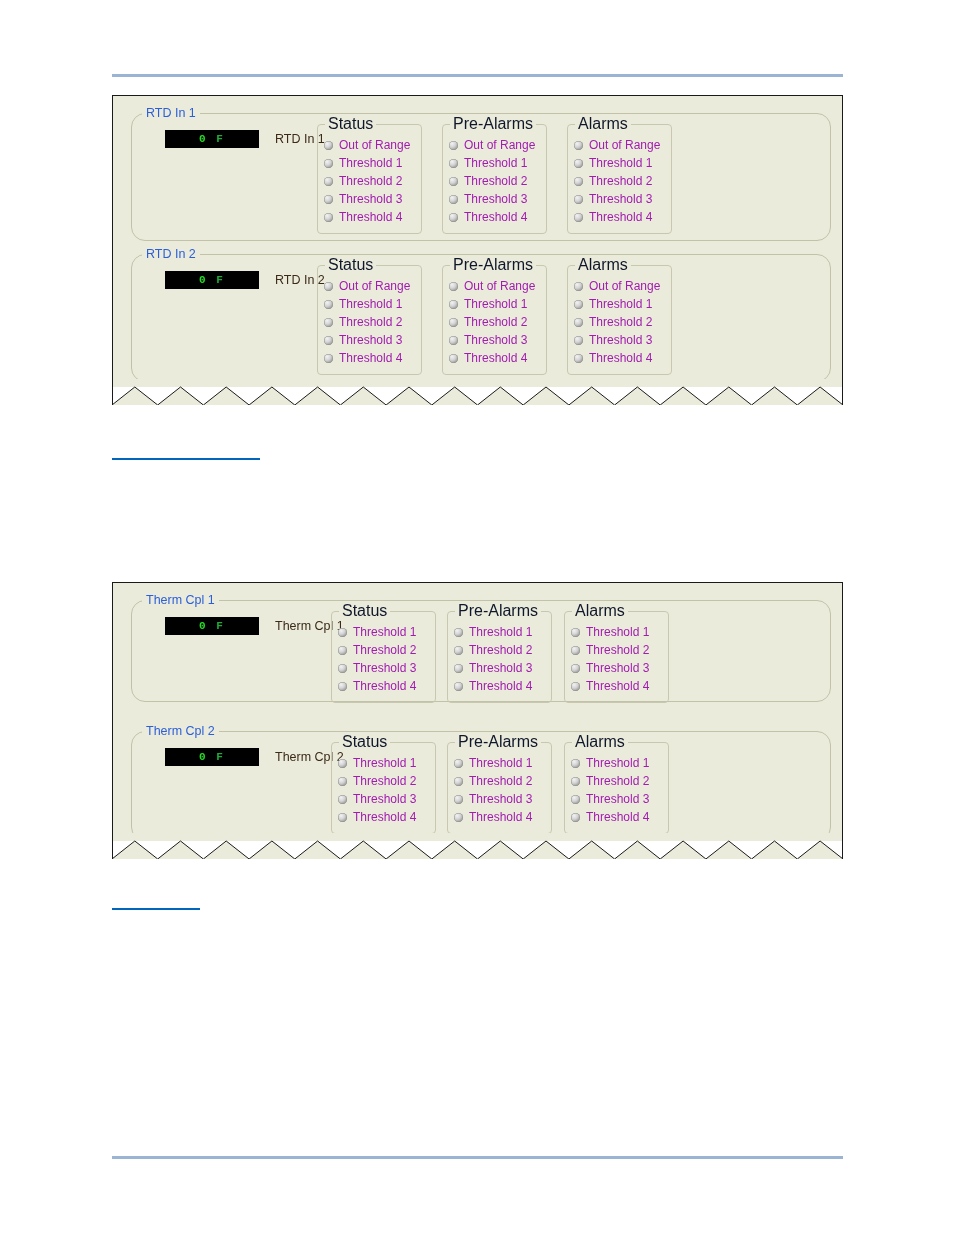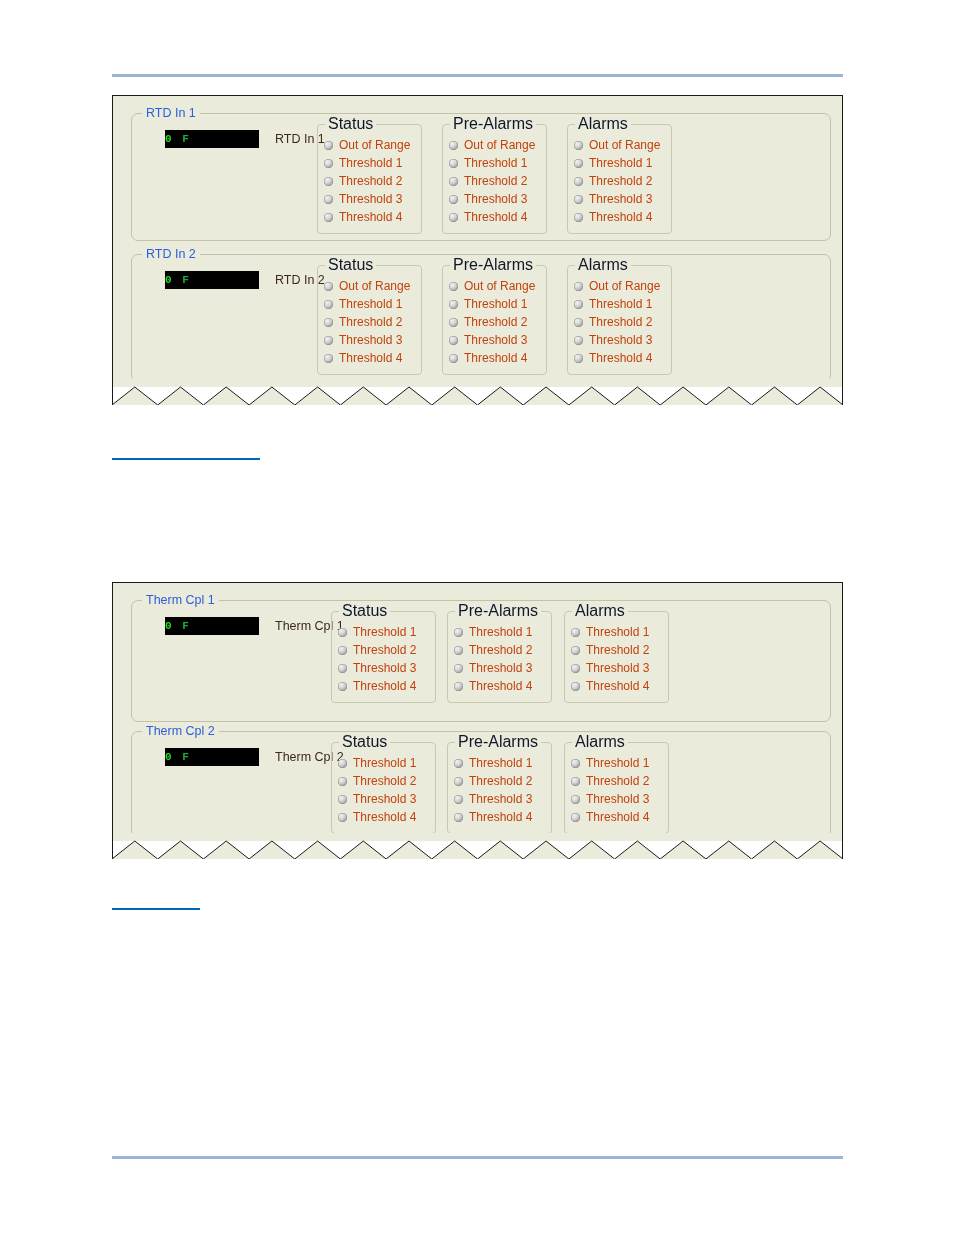--- a/index.html
+++ b/index.html
@@ -65,21 +65,21 @@
   }
   #torn-rtd      { top: 379px; }
   #torn-thermcpl { top: 833px; }
   .torn-edge svg { display: block; }
 
   
   .outer-group {
     position: absolute;
     box-sizing: border-box;
     border: 1px solid #c2c2a8;
-    border-radius: 7px;
+    border-radius: 14px;
   }
   .outer-group > .group-title {
     position: absolute;
     top: -8px;
     left: 10px;
     padding: 0 4px;
     background: #ebebdc;
     color: #2b5fd9;
     font-size: 12.5px;
     line-height: 14px;
@@ -90,21 +90,21 @@
   .readout {
     position: absolute;
     width: 94px;
     height: 18px;
     background: #000000;
     color: #22dd22;
     font-family: "Liberation Mono", monospace;
     font-size: 11px;
     font-weight: bold;
     line-height: 18px;
-    text-align: left;
+    text-align: center;
     letter-spacing: 2px;
     box-sizing: border-box;
   }
   .readout .unit { color: #1faa3a; font-weight: bold; }
 
   .channel-label {
     position: absolute;
     color: #3c2a18;
     font-size: 12.5px;
     line-height: 16px;
@@ -144,21 +144,21 @@
     width: 9px;
     height: 9px;
     border-radius: 50%;
     background:
       radial-gradient(circle at 35% 30%, #f2f2f2 0%, #d4d4d4 40%, #9a9a9a 75%, #8a8a8a 100%);
     box-shadow: 0 0 0 0.5px #8d8d8d inset;
     flex: 0 0 auto;
     margin-right: 6px;
   }
   .led-label {
-    color: #c2410c;
+    color: #a21caf;
     font-size: 12px;
     line-height: 14px;
     white-space: nowrap;
   }
 </style>
 </head>
 <body>
 
 <div class="page-rule" id="rule-top"></div>
 
@@ -350,21 +350,21 @@
     <polyline points="0,26 0,26 22.8,8 45.7,26 68.5,8 91.4,26 114.2,8 137.1,26 159.9,8 182.8,26 205.6,8 228.4,26 251.3,8 274.1,26 297,8 319.8,26 342.7,8 365.5,26 388.3,8 411.2,26 434,8 456.9,26 479.7,8 502.6,26 525.4,8 548.2,26 571.1,8 593.9,26 616.8,8 639.6,26 662.5,8 685.3,26 708.1,8 731,26" fill="none" stroke="#1a1a1a" stroke-width="1"></polyline>
     <rect x="0" y="0" width="1" height="26" fill="#1a1a1a"></rect>
     <rect x="730" y="0" width="1" height="26" fill="#1a1a1a"></rect>
   </svg>
 </div>
 
 <div class="caption-link" id="caption-link-1"></div>
 
 <div class="figure" id="figure-thermcpl">
 
-  <div class="outer-group" style="left:18px; top:17px; width:700px; height:122px;">
+  <div class="outer-group" style="left:18px; top:17px; width:700px; height:102px;">
     <span class="group-title">Therm Cpl 1</span>
 
     <div class="readout" style="left:33px; top:16px;">
       <span>0</span>
       <span class="unit">F</span>
     </div>
 
     <span class="channel-label" style="left:143px; top:17px;">Therm Cpl 1</span>
 
     <div class="inner-group" style="left:199px; top:10px; width:105px; height:92px;">

